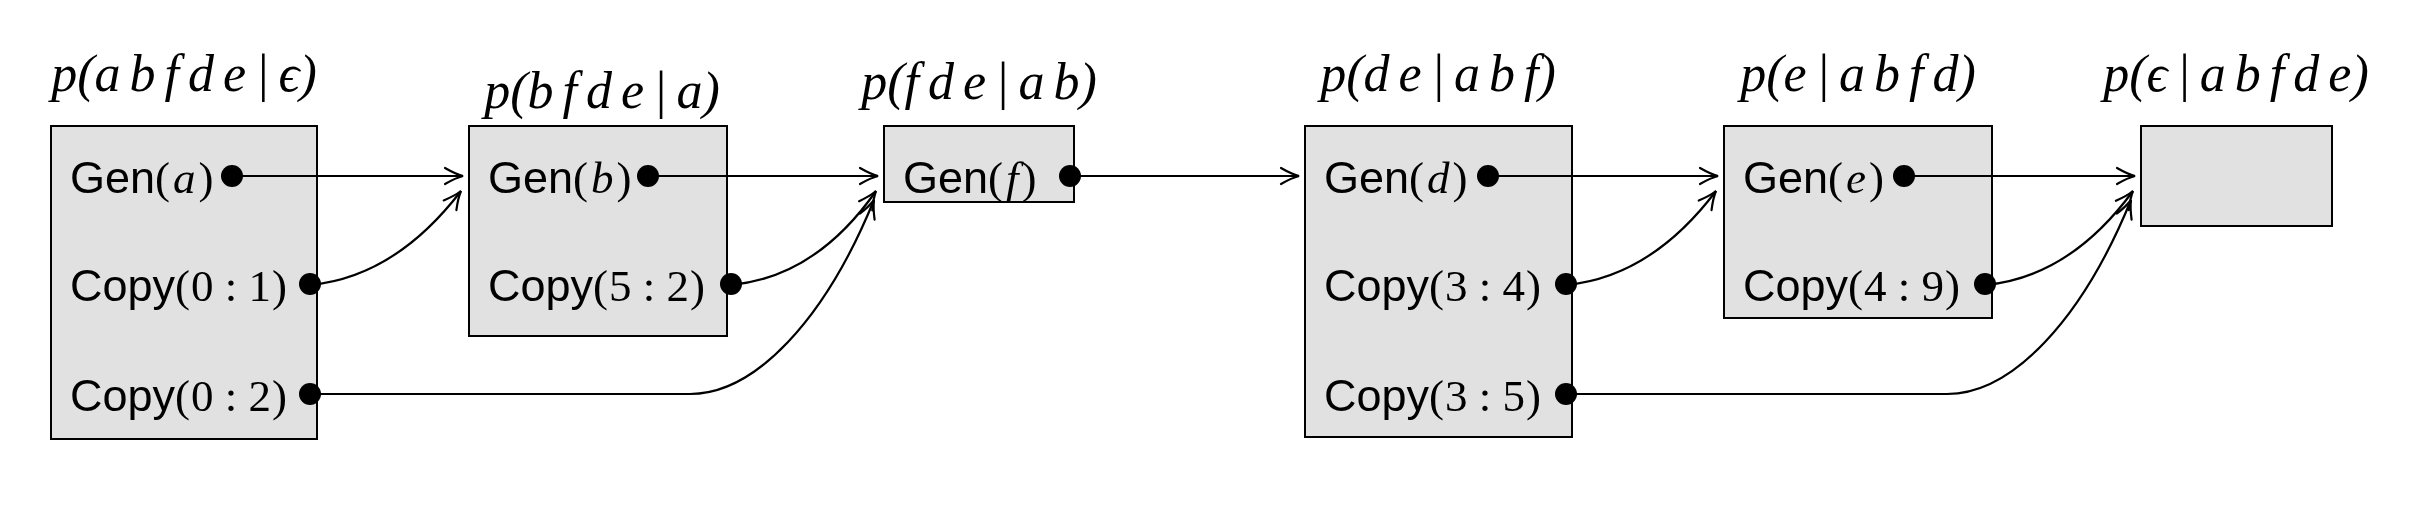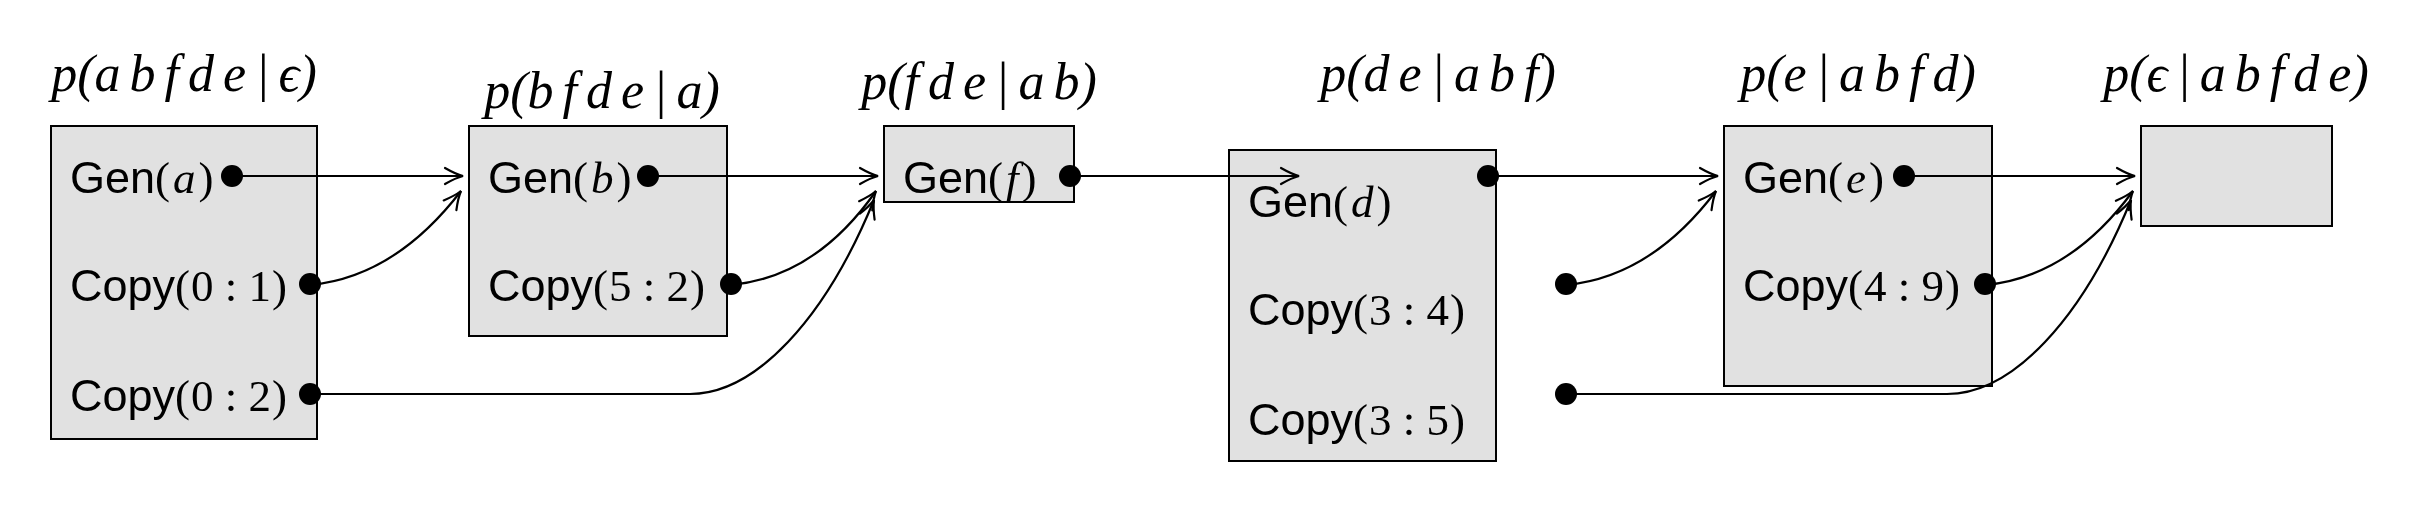--- a/index.html
+++ b/index.html
@@ -53,28 +53,28 @@
     <div class="row r0"><span class="op">Gen</span><span class="par">(</span><span class="arg var">b</span><span class="par">)</span></div>
     <div class="row r1"><span class="op">Copy</span><span class="par">(</span><span class="arg num">5 : 2</span><span class="par">)</span></div>
   </div>
 
   <div class="title" style="left:769px;width:420px;margin-top:8px;">p(f d e | a b)</div>
   <div class="box" style="left:883px;width:192px;height:78px;">
     <div class="row r0"><span class="op">Gen</span><span class="par">(</span><span class="arg var">f</span><span class="par">)</span></div>
   </div>
 
   <div class="title" style="left:1228px;width:420px;">p(d e | a b f)</div>
-  <div class="box" style="left:1228px;width:269px;height:313px;margin-top:24px;">
+  <div class="box" style="left:1304px;width:269px;height:313px;">
     <div class="row r0"><span class="op">Gen</span><span class="par">(</span><span class="arg var">d</span><span class="par">)</span></div>
     <div class="row r1"><span class="op">Copy</span><span class="par">(</span><span class="arg num">3 : 4</span><span class="par">)</span></div>
     <div class="row r2"><span class="op">Copy</span><span class="par">(</span><span class="arg num">3 : 5</span><span class="par">)</span></div>
   </div>
 
   <div class="title" style="left:1648px;width:420px;">p(e | a b f d)</div>
-  <div class="box" style="left:1723px;width:270px;height:262px;">
+  <div class="box" style="left:1723px;width:270px;height:194px;">
     <div class="row r0"><span class="op">Gen</span><span class="par">(</span><span class="arg var">e</span><span class="par">)</span></div>
     <div class="row r1"><span class="op">Copy</span><span class="par">(</span><span class="arg num">4 : 9</span><span class="par">)</span></div>
   </div>
 
   <div class="title" style="left:2026px;width:420px;">p(ϵ | a b f d e)</div>
   <div class="box" style="left:2140px;width:193px;height:102px;"></div>
 
   <svg id="conn-svg" class="overlay" width="2435" height="509" viewBox="0 0 2435 509">
     <defs>
       <marker id="arrowhead" markerUnits="userSpaceOnUse" markerWidth="26" markerHeight="26" viewBox="0 0 26 26" refX="22" refY="13" orient="auto">

